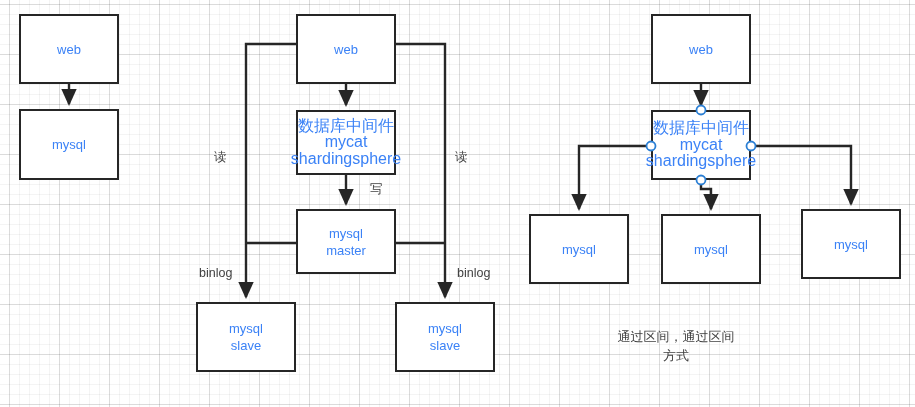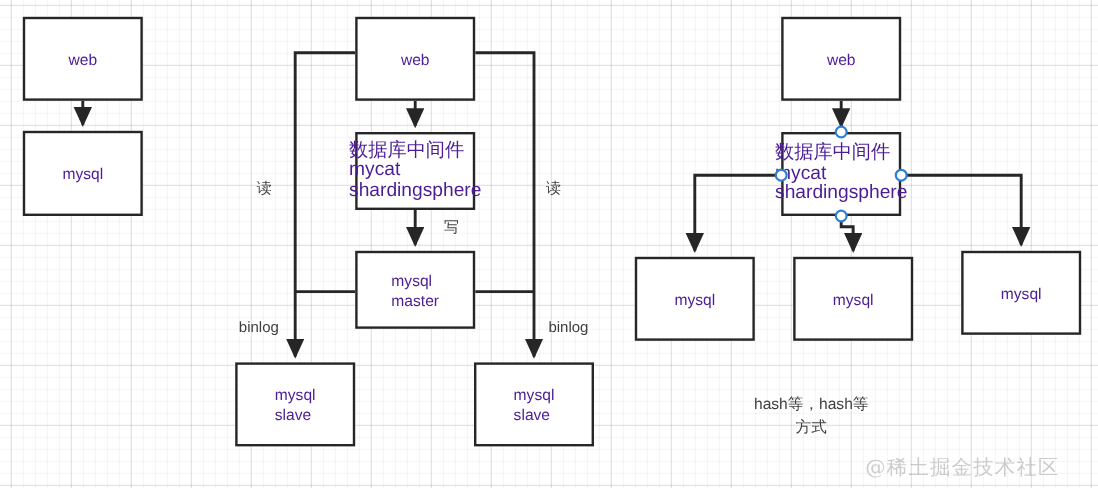--- a/index.html
+++ b/index.html
@@ -23,22 +23,22 @@
     font-family: "Liberation Sans", "DejaVu Sans", sans-serif;
   }
   .node {
     position: absolute;
     box-sizing: border-box;
     border: 2px solid #262626;
     background: #ffffff;
     display: flex;
     align-items: center;
     justify-content: center;
-    text-align: left;
-    color: #4c1d95;
+    text-align: center;
+    color: #3b82f6;
     font-size: 13px;
     line-height: 17px;
     white-space: pre-line;
     z-index: 3;
   }
   .node.mw {
     font-size: 16px;
     line-height: 16.5px;
     padding: 0 2px;
   }
@@ -156,18 +156,17 @@
   <div class="node" style="left:661px; top:214px; width:100px; height:70px;">mysql</div>
   <div class="node" style="left:801px; top:209px; width:100px; height:70px;">mysql</div>
 
   <svg class="handle-layer" viewBox="0 0 915 407">
     <circle cx="701" cy="110" r="4.5" fill="#ffffff" stroke="#2b7fd4" stroke-width="1.8"></circle>
     <circle cx="651" cy="146" r="4.5" fill="#ffffff" stroke="#2b7fd4" stroke-width="1.8"></circle>
     <circle cx="751" cy="146" r="4.5" fill="#ffffff" stroke="#2b7fd4" stroke-width="1.8"></circle>
     <circle cx="701" cy="180" r="4.5" fill="#ffffff" stroke="#2b7fd4" stroke-width="1.8"></circle>
   </svg>
 
-  <div class="note" style="left:676px; top:327px; transform:translateX(-50%); width:200px;">hash等，hash等
+  <div class="note" style="left:676px; top:327px; transform:translateX(-50%); width:200px;">通过区间，通过区间
 方式</div>
 
-  <div class="watermark" style="left:721px; top:378px;">@稀土掘金技术社区</div>
 
 </div>
 
 </body></html>

